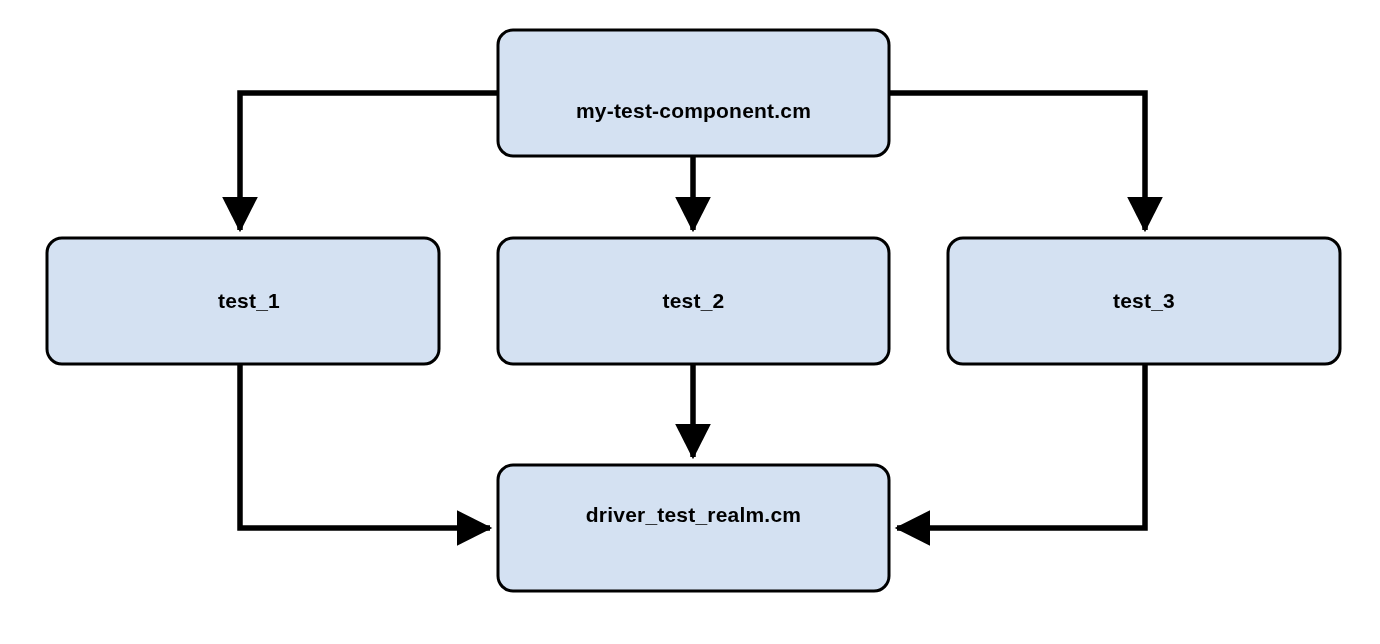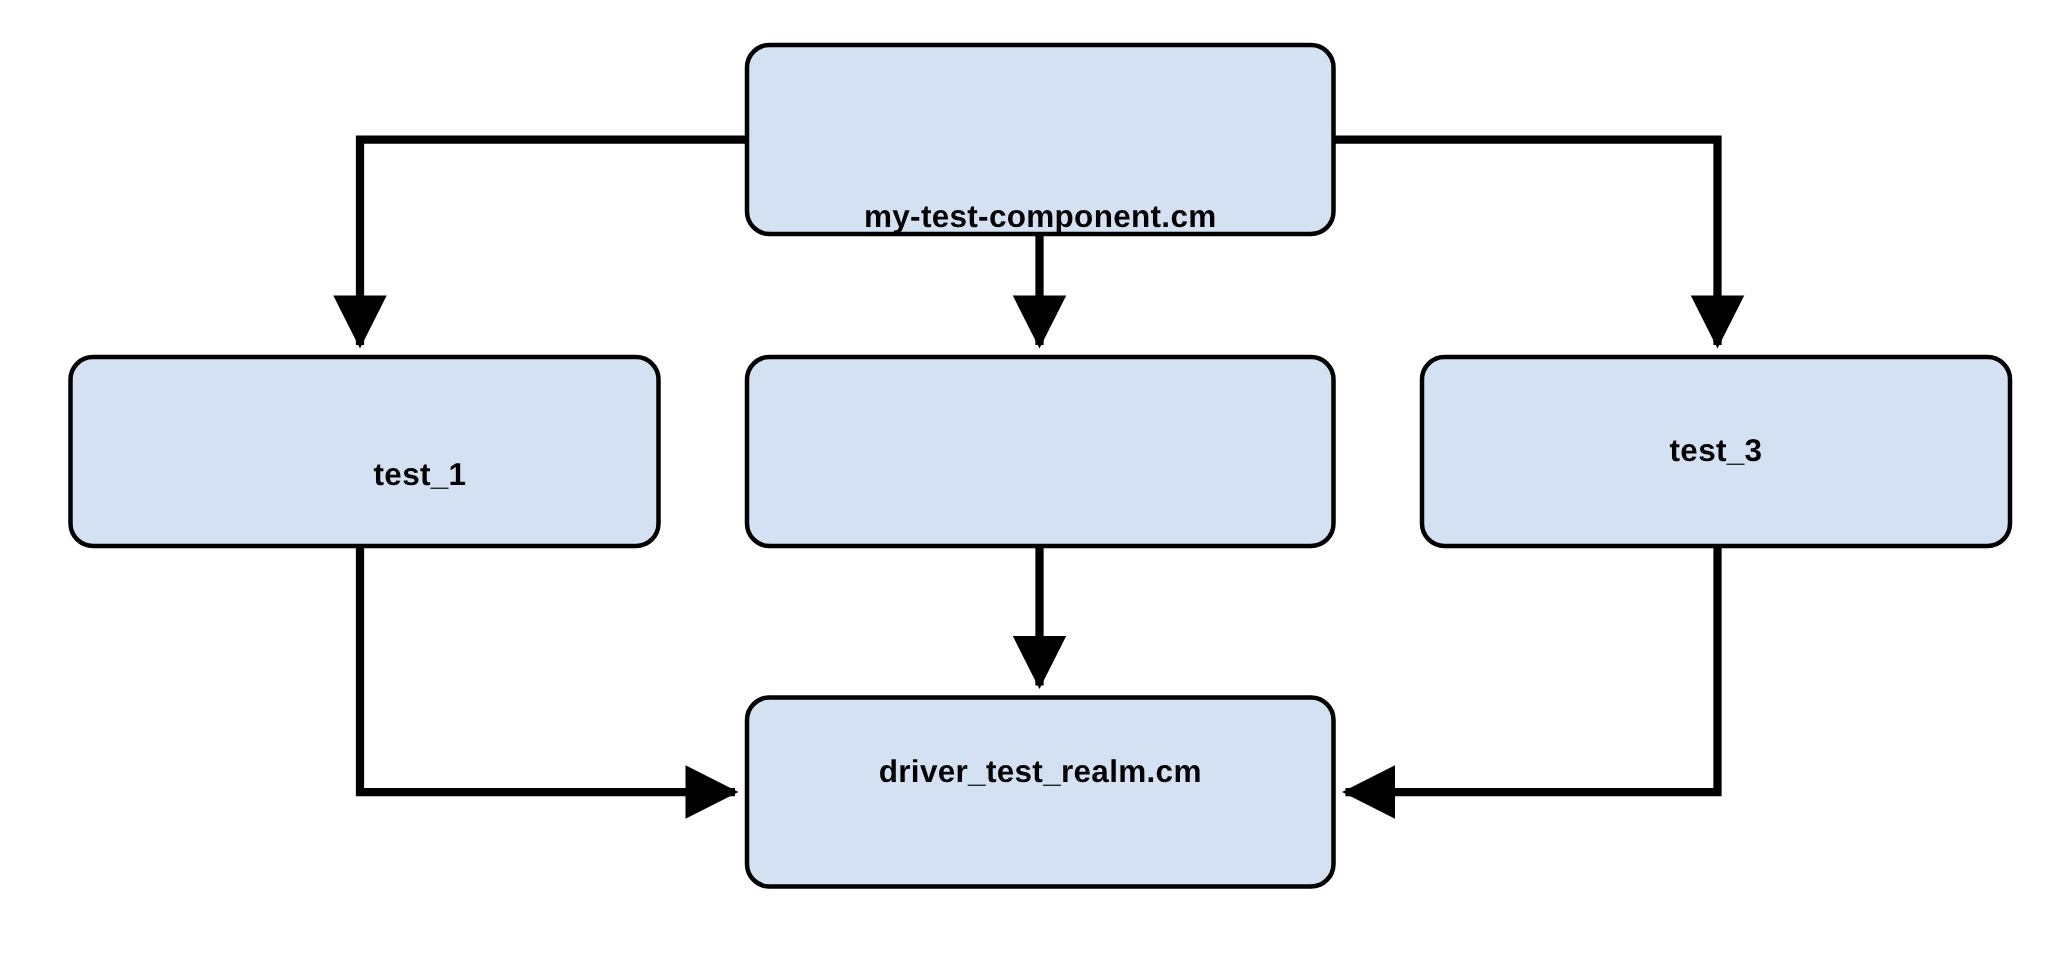--- a/index.html
+++ b/index.html
@@ -74,22 +74,23 @@
       <rect class="node-rect" y="238" width="392" height="126" rx="15" ry="15" fill="#d4e1f2" stroke="#000000" stroke-width="3" x="47"></rect>
 
       <rect class="node-rect" y="238" width="391" height="126" rx="15" ry="15" fill="#d4e1f2" stroke="#000000" stroke-width="3" x="498"></rect>
 
       <rect class="node-rect" y="238" width="392" height="126" rx="15" ry="15" fill="#d4e1f2" stroke="#000000" stroke-width="3" x="948"></rect>
 
       <rect class="node-rect" y="465" width="391" height="126" rx="15" ry="15" fill="#d4e1f2" stroke="#000000" stroke-width="3" x="498"></rect>
     </g>
   </svg>
 
-  <div class="node-label" style="left:498px; top:30px; width:391px; height:162px;margin-top:34px;">my-test-component.cm</div>
+  <div class="node-label" style="left:498px; top:30px; width:391px; height:162px;">my-test-component.cm</div>
 
-  <div class="node-label" style="left:64px; top:238px; width:432px; height:126px;margin-top:16px;">test_1</div>
+  <div class="node-label" style="left:33px; top:238px; width:432px; height:126px;">test_1</div>
 
+  <div class="node-label" style="left:498px; top:238px; width:391px; height:126px;">test_2</div>
 
   <div class="node-label" style="left:948px; top:238px; width:392px; height:126px;">test_3</div>
 
   <div class="node-label" style="left:498px; top:452px; width:391px; height:126px;">driver_test_realm.cm</div>
 
 </div>
 
 </body></html>

